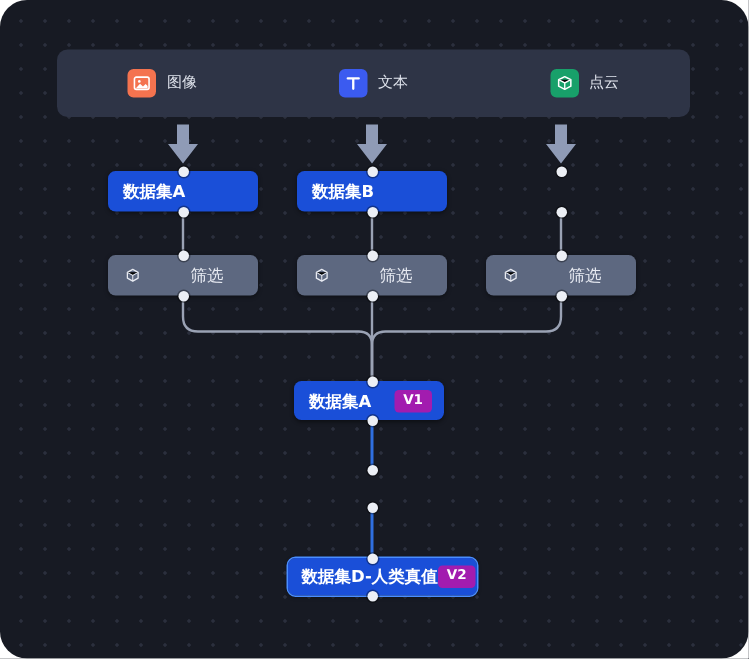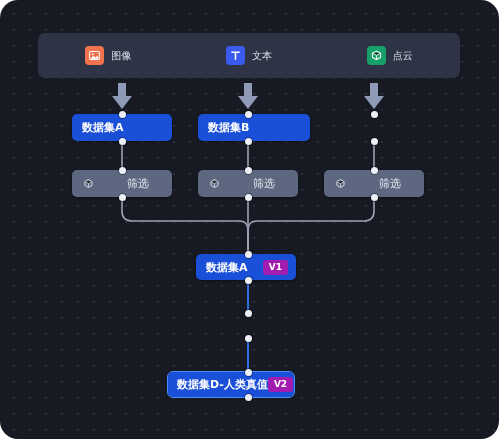--- a/index.html
+++ b/index.html
@@ -143,21 +143,21 @@
       <path d="M248 337 V371"></path>
     </g>
   </svg>
 
   <div class="node node-ds" style="left:72px;top:114px;width:100px;height:27px;padding:0 10px;">
     <span class="node-label">数据集A</span>
   </div>
   <div class="port" style="left:118.5px;top:110.5px;"></div>
   <div class="port" style="left:118.5px;top:137.5px;"></div>
 
-  <div class="node node-ds" style="left:198px;top:114px;width:112px;height:27px;padding:0 10px;">
+  <div class="node node-ds" style="left:198px;top:114px;width:100px;height:27px;padding:0 10px;">
     <span class="node-label">数据集B</span>
   </div>
   <div class="port" style="left:244.5px;top:110.5px;"></div>
   <div class="port" style="left:244.5px;top:137.5px;"></div>
 
   <div class="port" style="left:370.5px;top:110.5px;"></div>
   <div class="port" style="left:370.5px;top:137.5px;"></div>
 
   <div class="node node-filter" style="left:72px;top:170px;width:100px;height:27px;padding:0 10px;">
     <span class="node-ico">
@@ -198,20 +198,20 @@
   <div class="node node-ds" style="left:196px;top:254px;width:100px;height:26px;padding:0 8px 0 10px;">
     <span class="node-label">数据集A</span>
     <span class="badge">V1</span>
   </div>
   <div class="port" style="left:244.5px;top:250.5px;"></div>
   <div class="port" style="left:244.5px;top:276.5px;"></div>
 
   <div class="port" style="left:244.5px;top:309.5px;"></div>
   <div class="port" style="left:244.5px;top:334.5px;"></div>
 
-  <div class="node node-ds node-sel" style="left:168px;top:372px;width:126px;height:25px;padding:0 6px 0 9px;align-items:center;">
+  <div class="node node-ds node-sel" style="left:192px;top:372px;width:126px;height:25px;padding:0 6px 0 9px;align-items:center;">
     <span class="node-label">数据集D-人类真值</span>
     <span class="badge">V2</span>
   </div>
   <div class="port" style="left:244.5px;top:368.5px;"></div>
   <div class="port" style="left:244.5px;top:393.5px;"></div>
 
 </div>
 
 </body></html>

